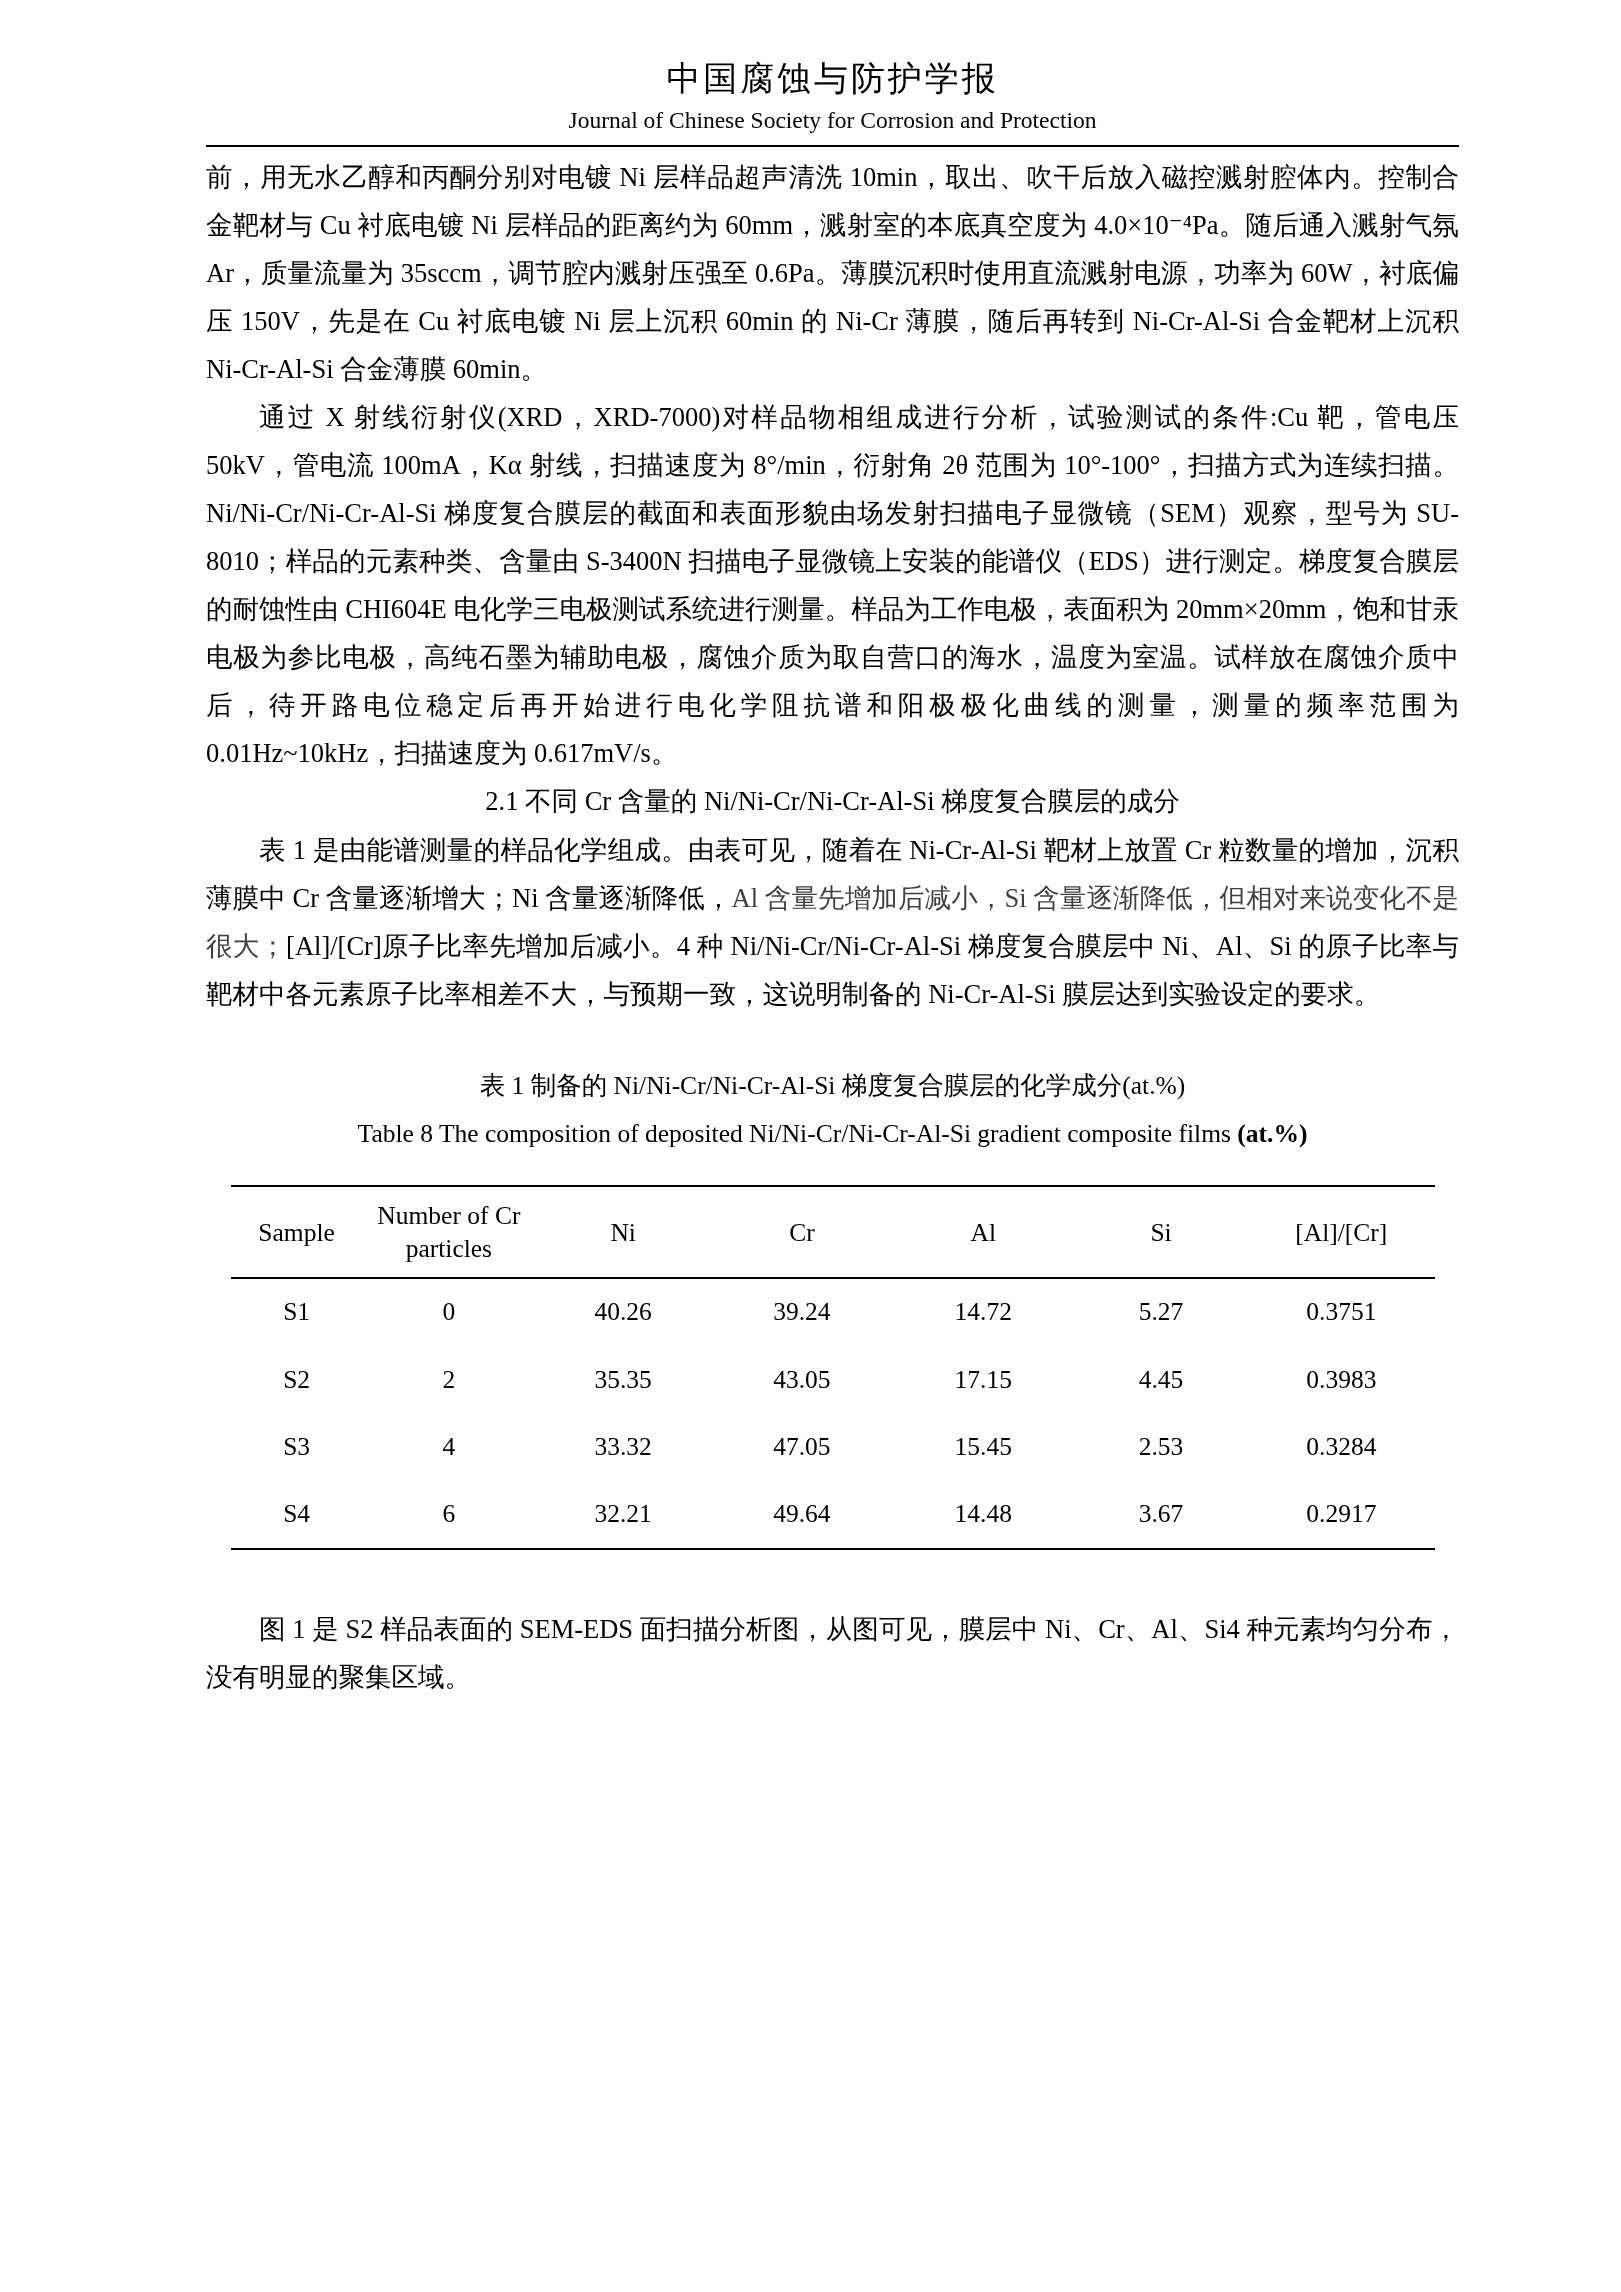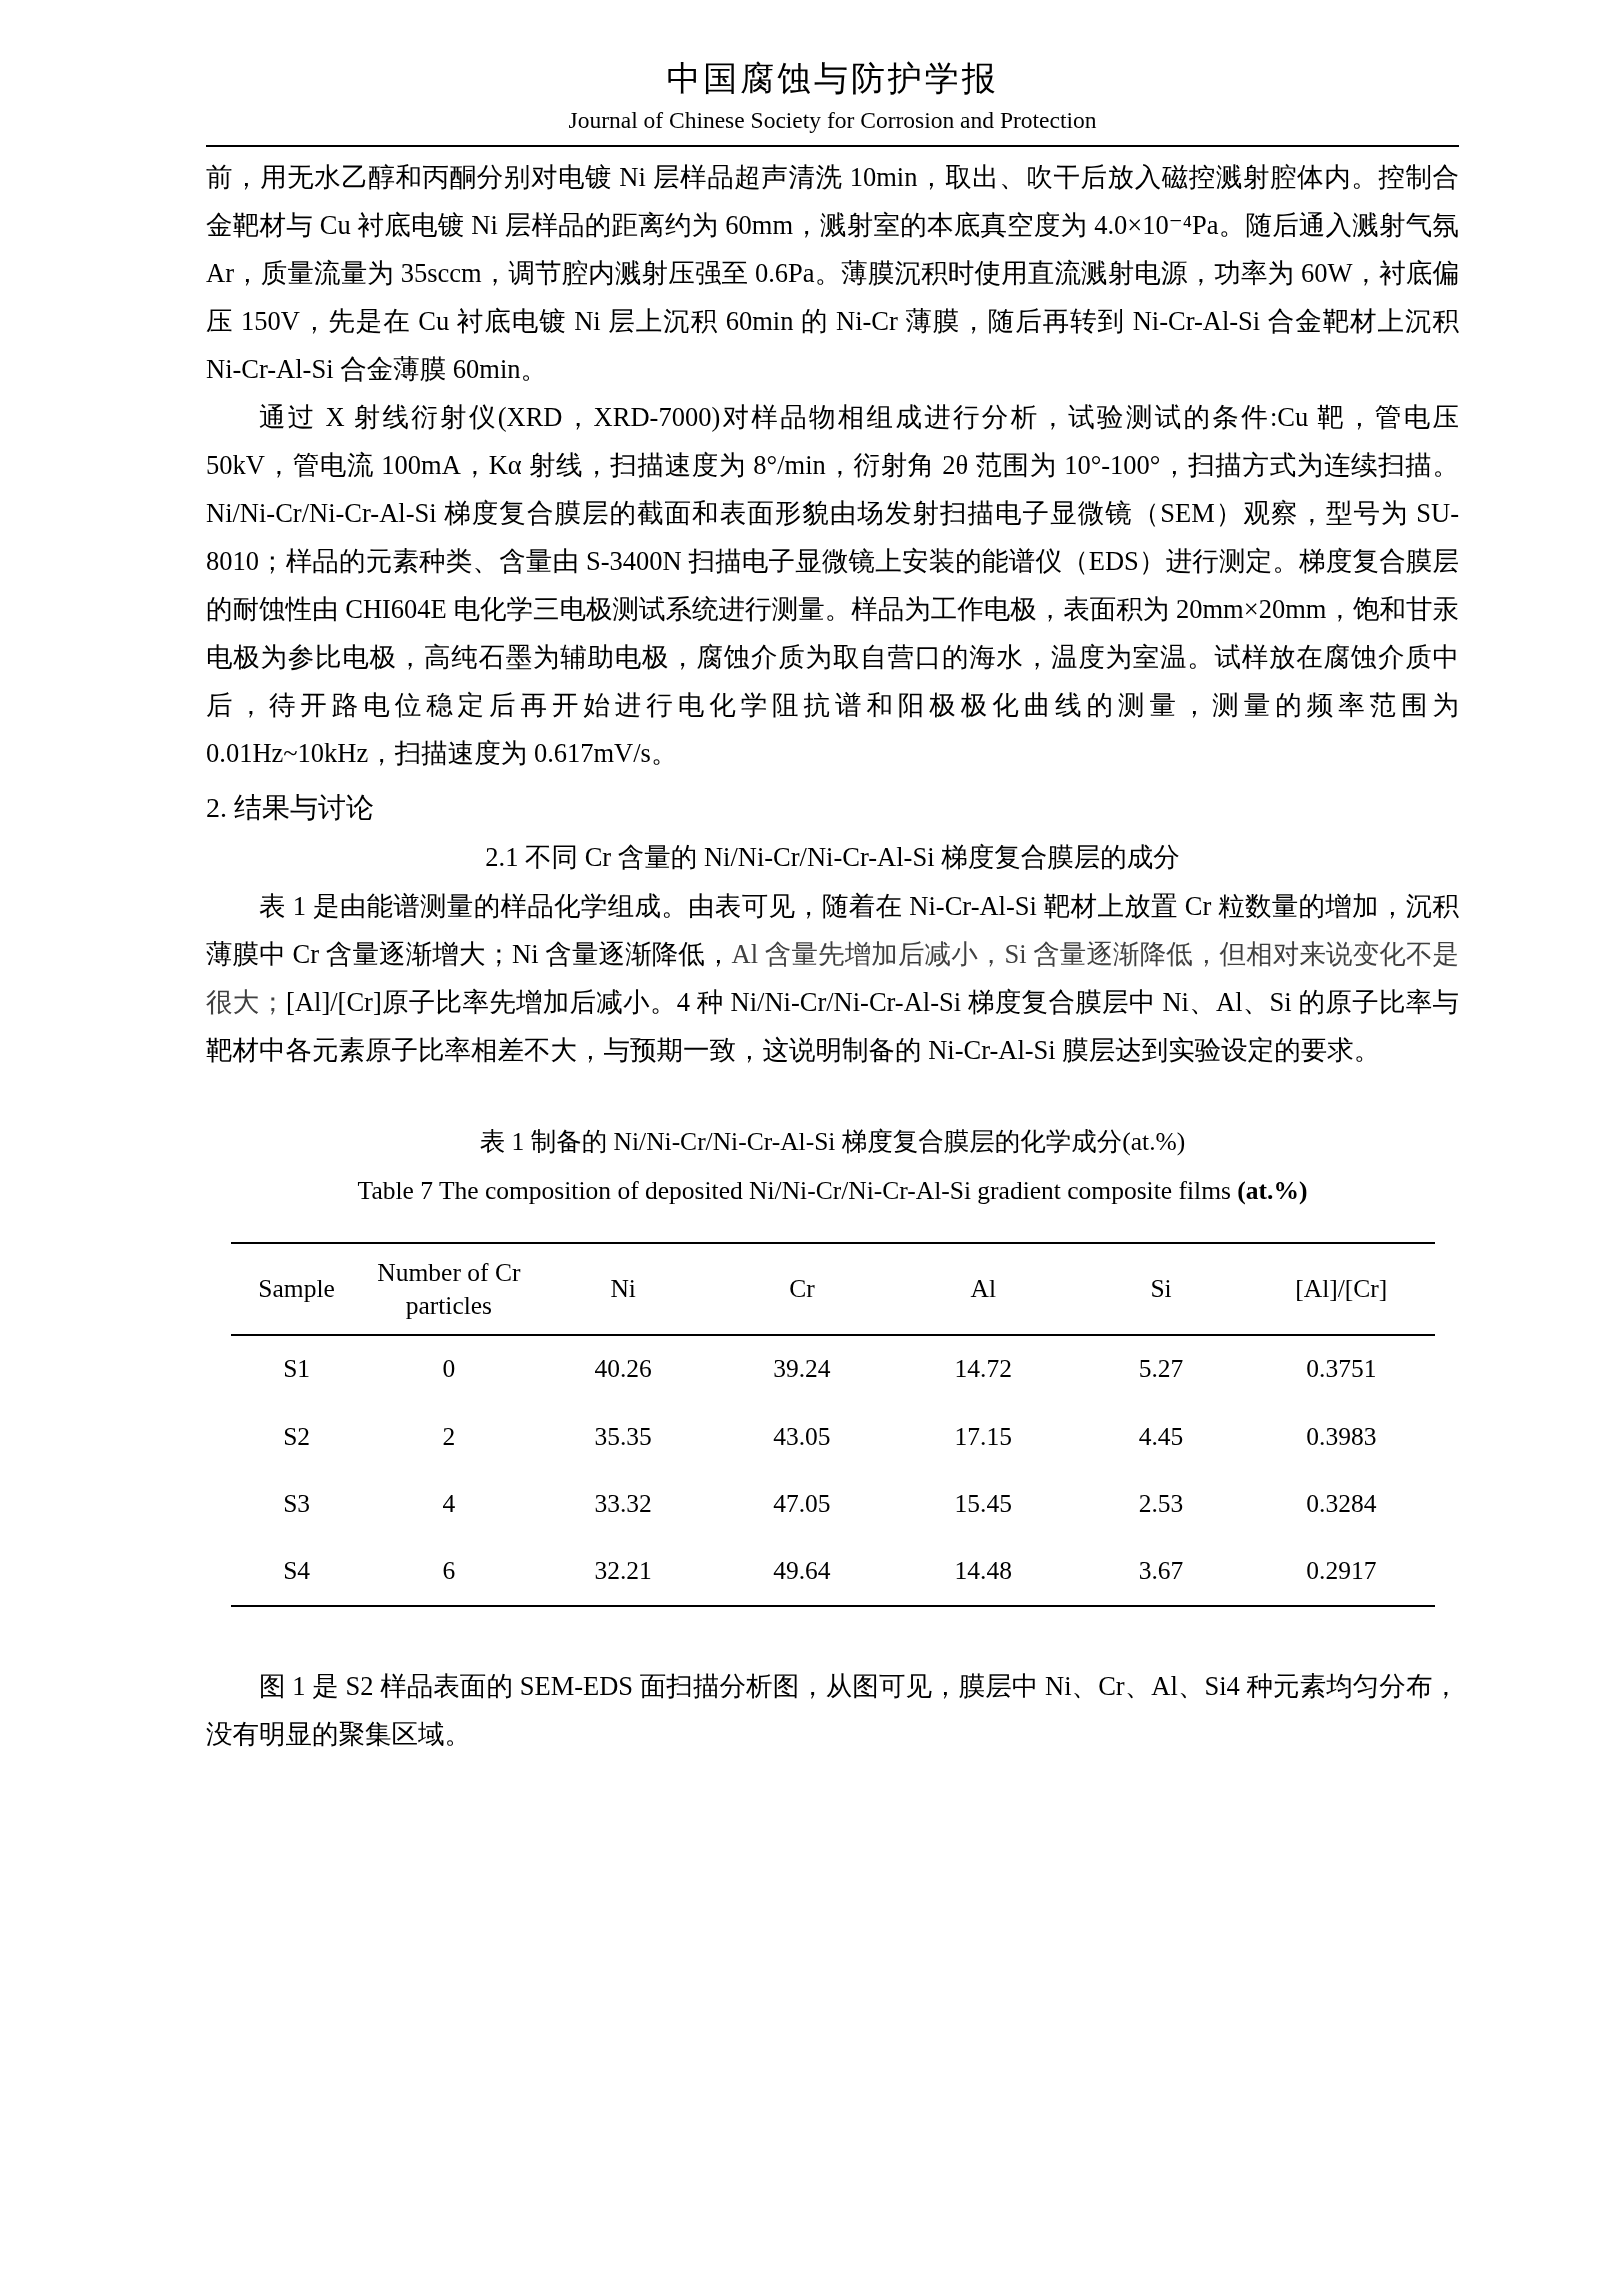--- a/index.html
+++ b/index.html
@@ -108,29 +108,28 @@
       <div class="journal-en">Journal of Chinese Society for Corrosion and Protection</div>
       <hr class="header-rule">
     </header>
 
     <div class="body-block">
 
       <p class="para">前，用无水乙醇和丙酮分别对电镀 Ni 层样品超声清洗 10min，取出、吹干后放入磁控溅射腔体内。控制合金靶材与 Cu 衬底电镀 Ni 层样品的距离约为 60mm，溅射室的本底真空度为 4.0×10⁻⁴Pa。随后通入溅射气氛 Ar，质量流量为 35sccm，调节腔内溅射压强至 0.6Pa。薄膜沉积时使用直流溅射电源，功率为 60W，衬底偏压 150V，先是在 Cu 衬底电镀 Ni 层上沉积 60min 的 Ni-Cr 薄膜，随后再转到 Ni-Cr-Al-Si 合金靶材上沉积 Ni-Cr-Al-Si 合金薄膜 60min。</p>
 
       <p class="para indent">通过 X 射线衍射仪(XRD，XRD-7000)对样品物相组成进行分析，试验测试的条件:Cu 靶，管电压 50kV，管电流 100mA，Kα 射线，扫描速度为 8°/min，衍射角 2θ 范围为 10°-100°，扫描方式为连续扫描。Ni/Ni-Cr/Ni-Cr-Al-Si 梯度复合膜层的截面和表面形貌由场发射扫描电子显微镜（SEM）观察，型号为 SU-8010；样品的元素种类、含量由 S-3400N 扫描电子显微镜上安装的能谱仪（EDS）进行测定。梯度复合膜层的耐蚀性由 CHI604E 电化学三电极测试系统进行测量。样品为工作电极，表面积为 20mm×20mm，饱和甘汞电极为参比电极，高纯石墨为辅助电极，腐蚀介质为取自营口的海水，温度为室温。试样放在腐蚀介质中后，待开路电位稳定后再开始进行电化学阻抗谱和阳极极化曲线的测量，测量的频率范围为 0.01Hz~10kHz，扫描速度为 0.617mV/s。</p>
 
-      <h2 class="section-heading">2. 结果与讨论</h2>
 
       <h3 class="subsection-heading">2.1 不同 Cr 含量的 Ni/Ni-Cr/Ni-Cr-Al-Si 梯度复合膜层的成分</h3>
 
       <p class="para indent"><span>表 1 是由能谱测量的样品化学组成。由表可见，随着在 Ni-Cr-Al-Si 靶材上放置 Cr 粒数量的增加，沉积薄膜中 Cr 含量逐渐增大；Ni 含量逐渐降低，</span><span class="red">Al 含量先增加后减小，Si 含量逐渐降低，但相对来说变化不是很大；</span><span>[Al]/[Cr]原子比率先增加后减小。4 种 Ni/Ni-Cr/Ni-Cr-Al-Si 梯度复合膜层中 Ni、Al、Si 的原子比率与靶材中各元素原子比率相差不大，与预期一致，这说明制备的 Ni-Cr-Al-Si 膜层达到实验设定的要求。</span></p>
 
       <div class="table-captions">
         <div class="caption-zh">表 1 制备的 Ni/Ni-Cr/Ni-Cr-Al-Si 梯度复合膜层的化学成分(at.%)</div>
-        <div class="caption-en"><span>Table 7 The composition of deposited Ni/Ni-Cr/Ni-Cr-Al-Si gradient composite films </span><span class="caption-bold">(at.%)</span></div>
+        <div class="caption-en"><span>Table 8 The composition of deposited Ni/Ni-Cr/Ni-Cr-Al-Si gradient composite films </span><span class="caption-bold">(at.%)</span></div>
       </div>
 
       <table class="data-table">
         <colgroup>
           <col class="col-sample">
             <col class="col-crnum">
             <col class="col-ni">
             <col class="col-cr">
             <col class="col-al">
             <col class="col-si">

